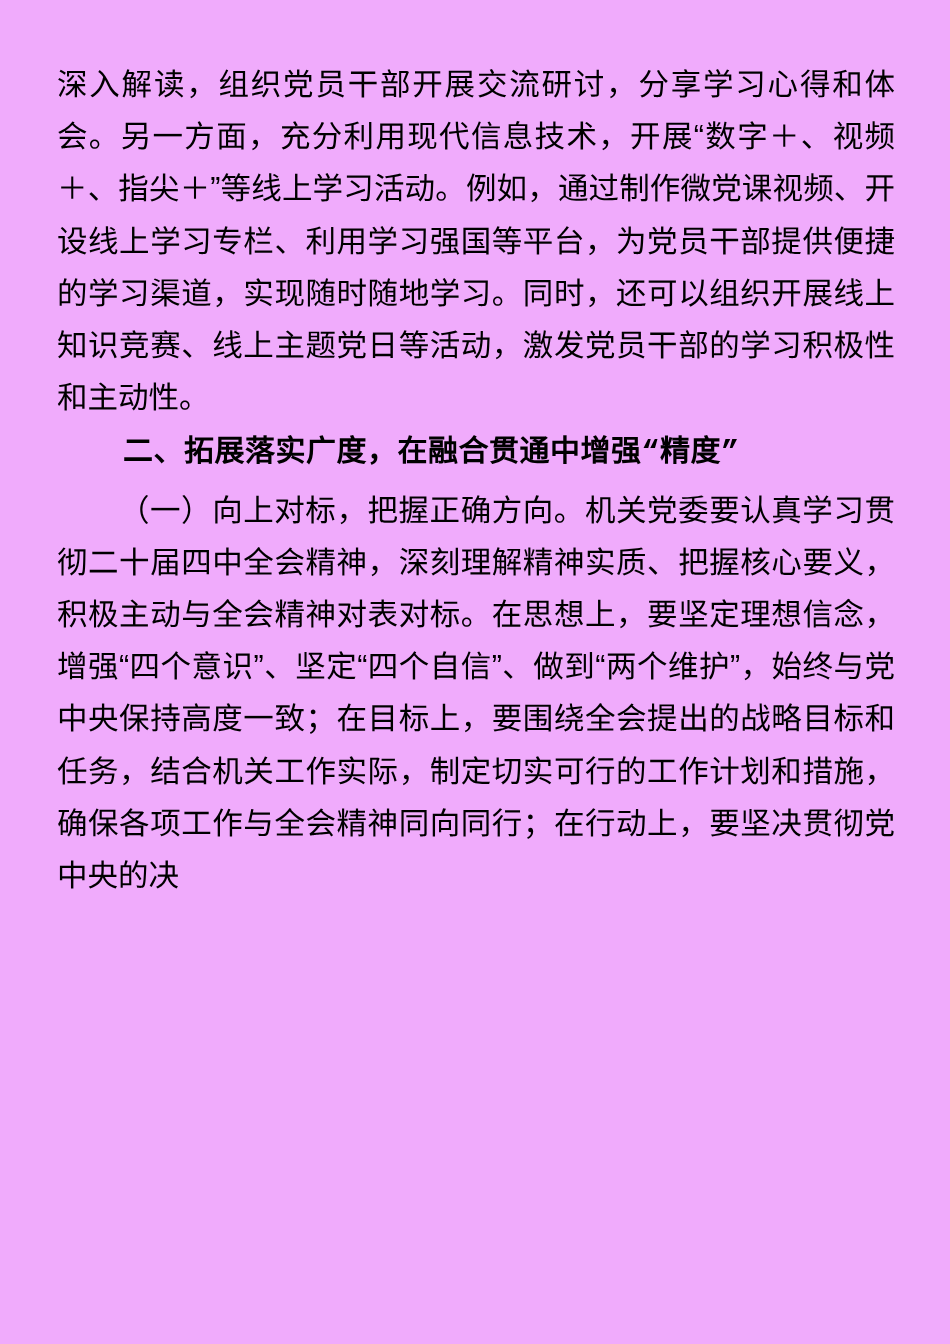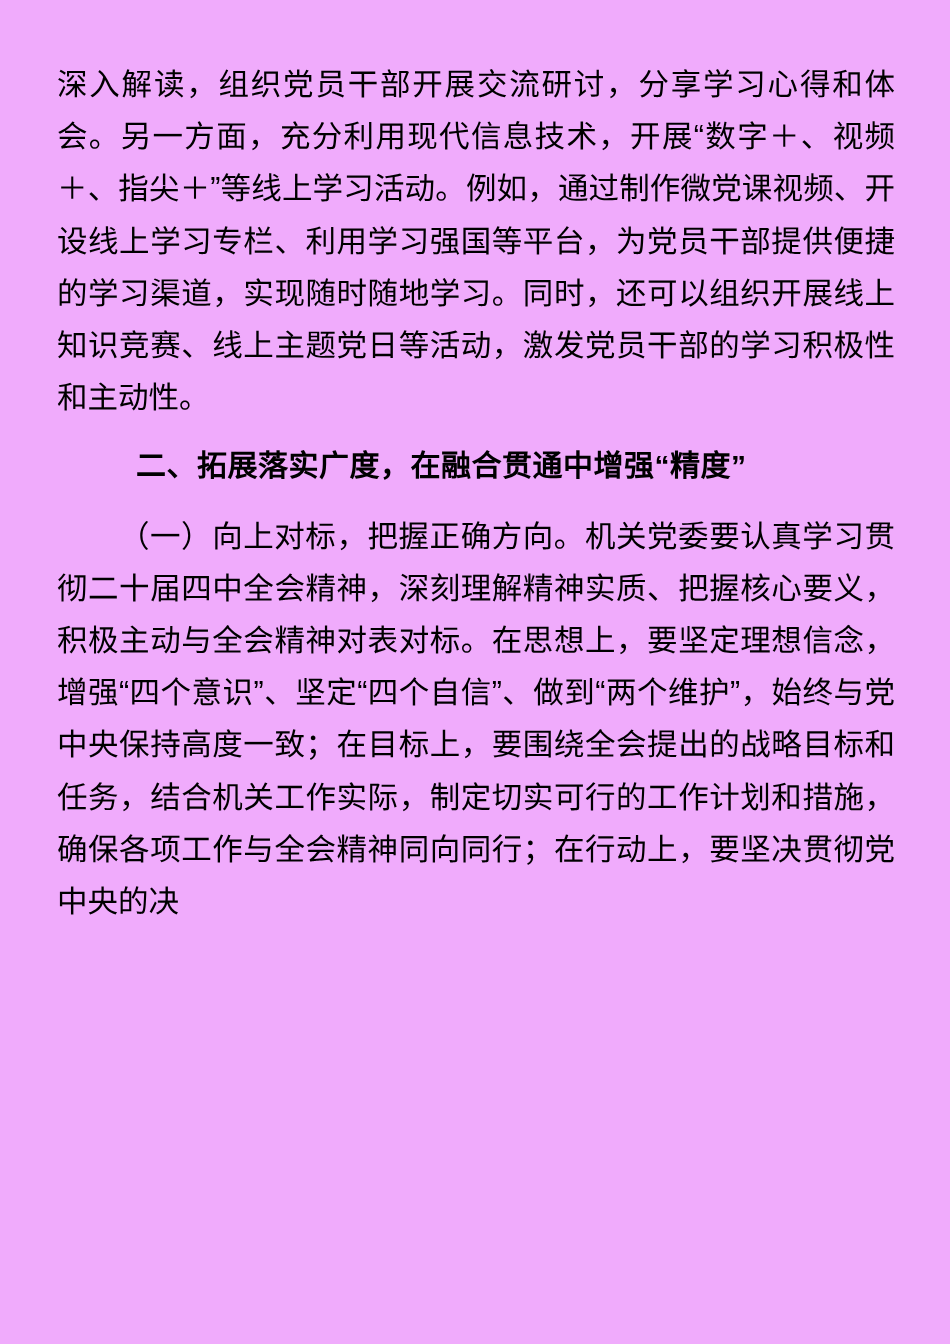--- a/index.html
+++ b/index.html
@@ -43,22 +43,22 @@
   .para.continued {
     text-indent: 0;
   }
 
   .para.indent2 {
     text-indent: 62px;
   }
 
   
   .heading {
-    margin: 17px;
-    font-family: Liberation Sans, sans-serif;
+    margin: 4px;
+    font-family: Liberation Mono, monospace;
     font-size: 30px;
     line-height: 52.2px;
     color: #000000;
     font-weight: 700;
     text-indent: 62px;
     letter-spacing: 0.5px;
     word-break: break-all;
     text-align: left;
   }
 </style>

